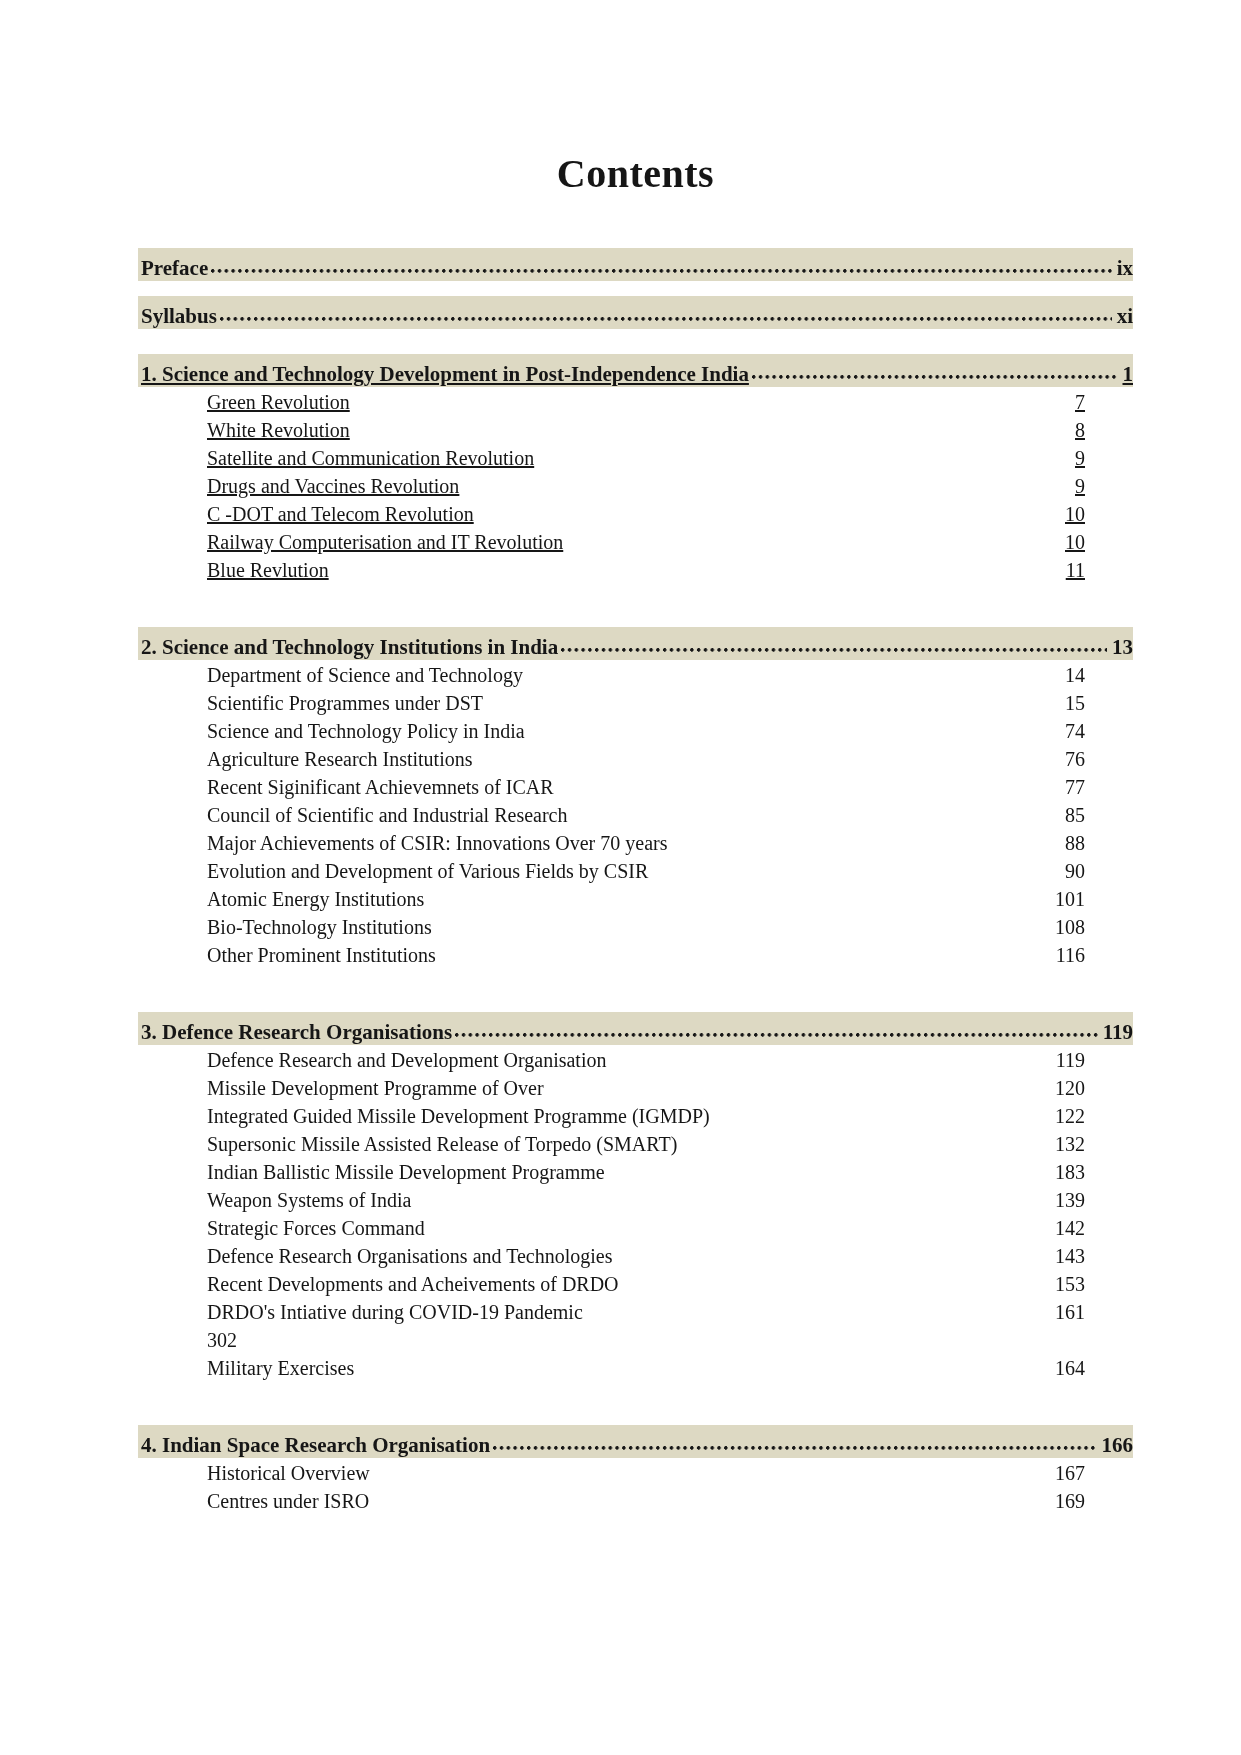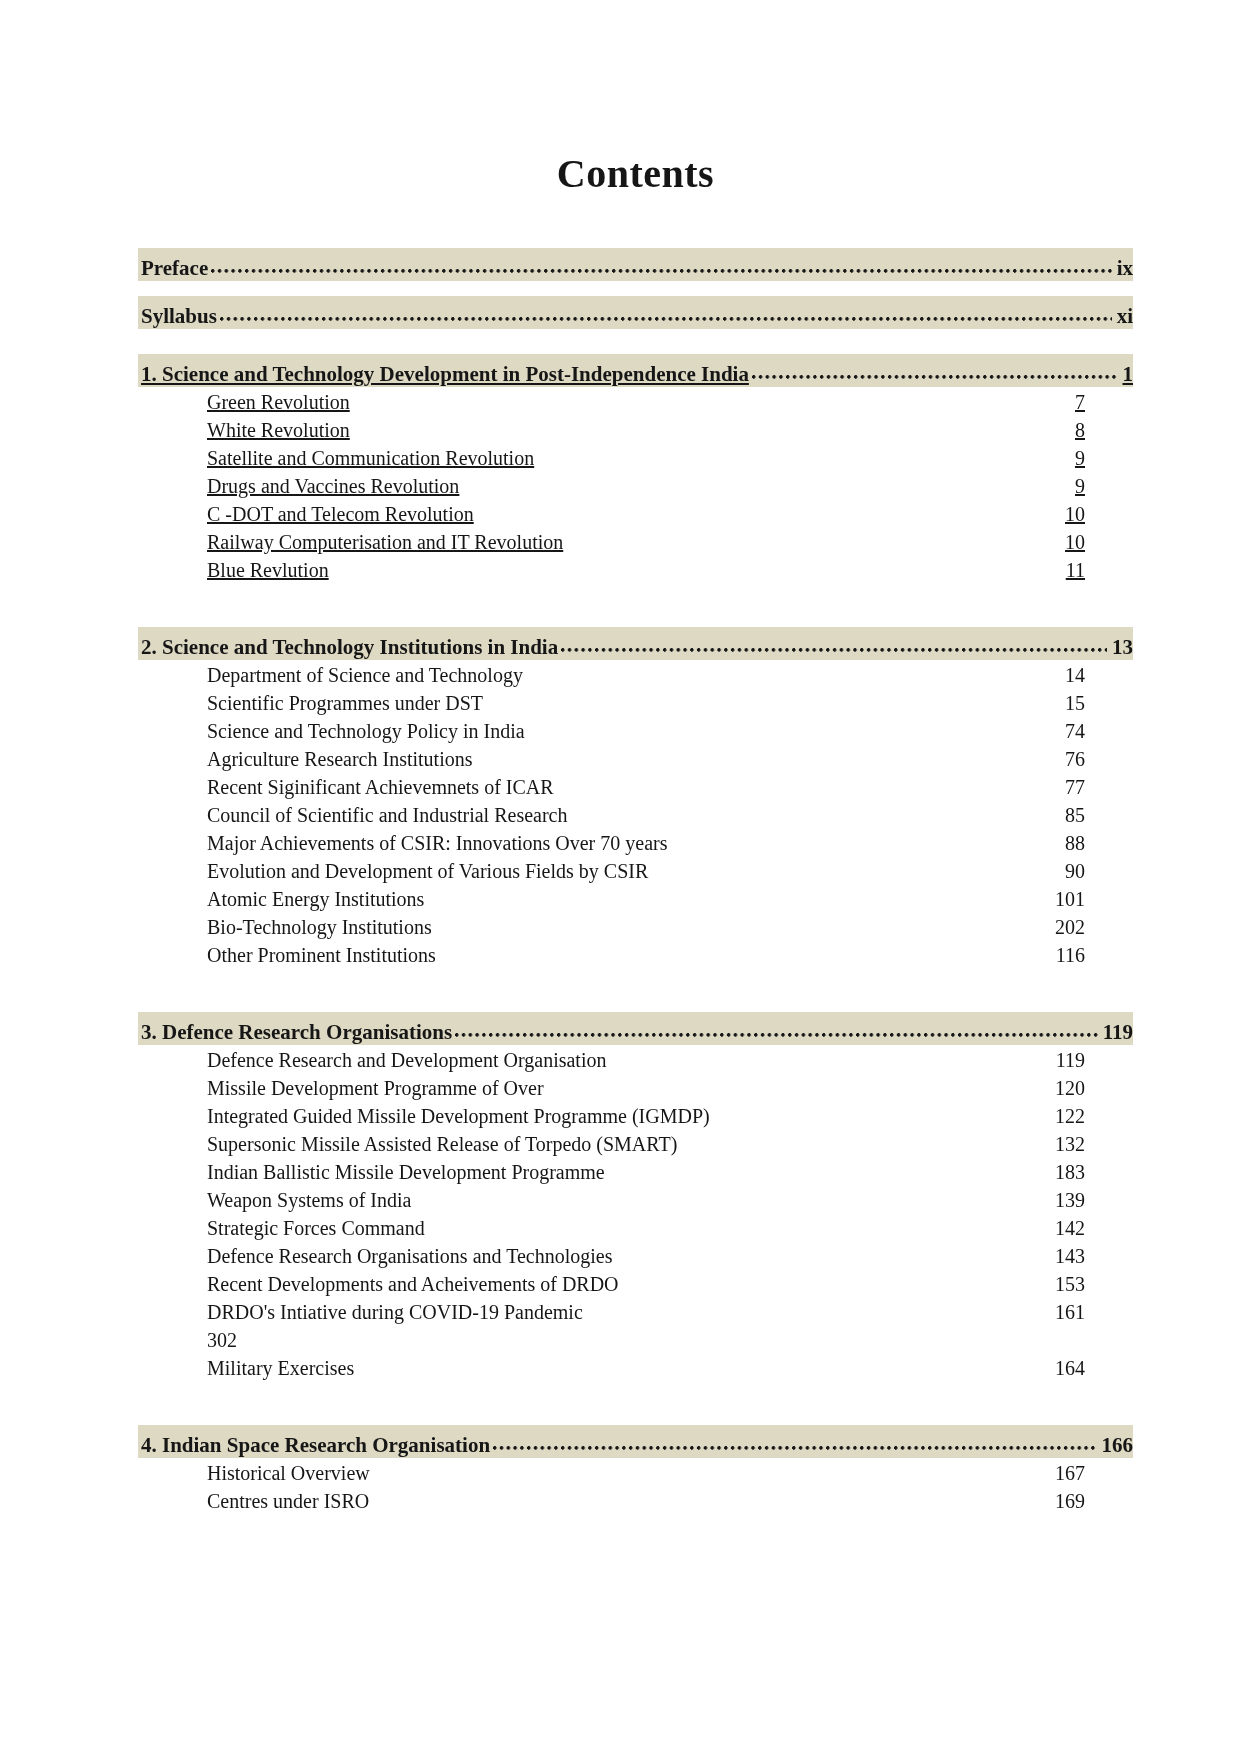--- a/index.html
+++ b/index.html
@@ -180,21 +180,21 @@
     <span class="item-page">90</span>
   </div>
 
   <div class="item-row">
     <span class="item-label">Atomic Energy Institutions</span>
     <span class="item-page">101</span>
   </div>
 
   <div class="item-row">
     <span class="item-label">Bio-Technology Institutions</span>
-    <span class="item-page">202</span>
+    <span class="item-page">108</span>
   </div>
 
   <div class="item-row">
     <span class="item-label">Other Prominent Institutions</span>
     <span class="item-page">116</span>
   </div>
 </div>
         </div>
         <div class="section">
   <div class="band-row section-band">

